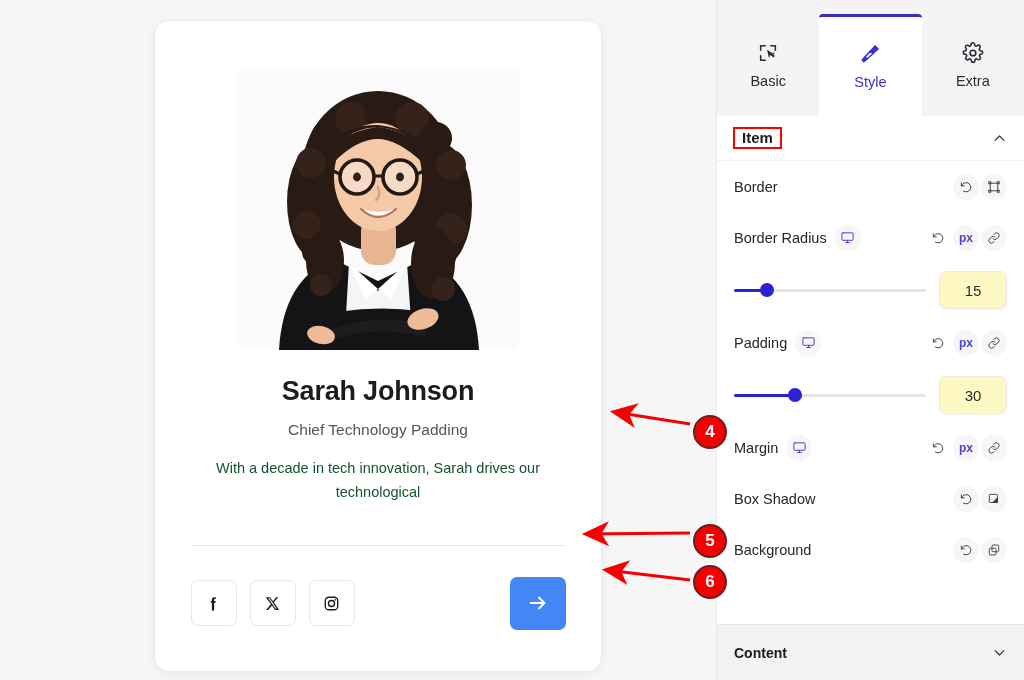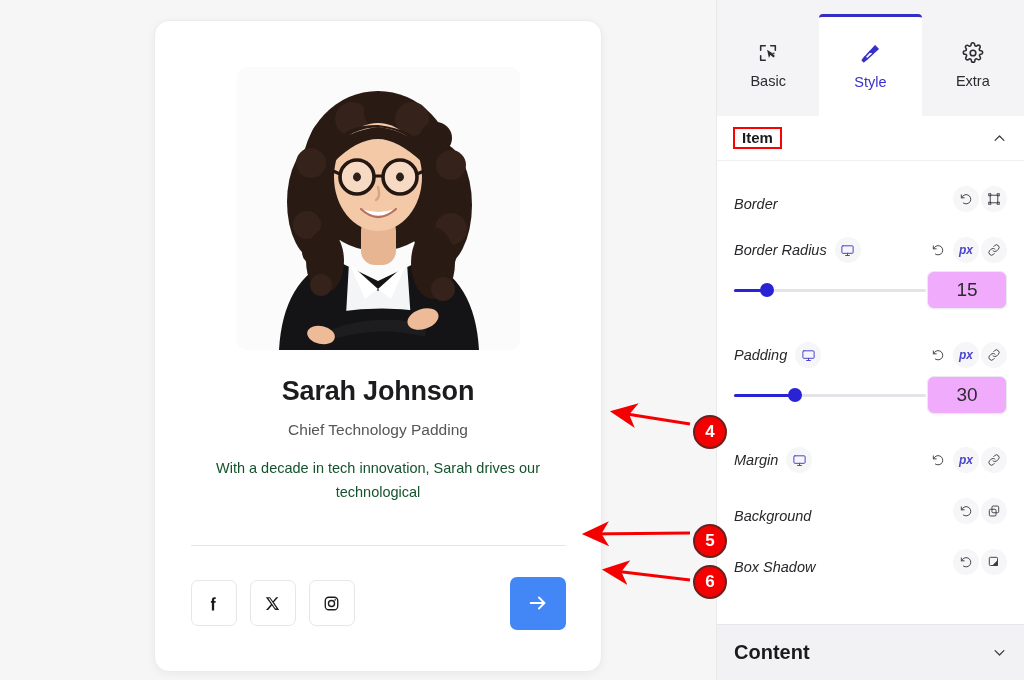--- a/index.html
+++ b/index.html
@@ -136,23 +136,22 @@
     font-size: 15px; font-weight: bold; color: #1b1b1d;
     border: 2px solid #ff0000;
     padding: 0 7px;
     line-height: 1.15;
   }
   .chev { width: 15px; height: 15px; stroke: #3a3a3e; stroke-width: 2; fill: none; cursor: pointer; }
 
   .panel-body { flex: 1; padding: 0 17px; overflow: hidden; }
 
   .ctl-row {
-    display: flex; align-items: flex-end; justify-content: space-between;
+    display: flex; align-items: center; justify-content: space-between;
     height: 51px;
-    font-style: italic;
   }
   .ctl-label-group { display: flex; align-items: center; gap: 8px; }
   .ctl-label { font-size: 14.5px; color: #27272b; }
   .icon-btn {
     width: 26px; height: 26px;
     border-radius: 50%;
     background: #f6f6f8;
     display: flex; align-items: center; justify-content: center;
     cursor: pointer;
   }
@@ -178,38 +177,38 @@
     position: absolute; top: 6px; left: 0;
     height: 3px; background: #2a23d6; border-radius: 2px;
   }
   .slider-thumb {
     position: absolute; top: 0;
     width: 14px; height: 14px;
     background: #2a23d6; border-radius: 50%;
     transform: translateX(-7px);
   }
   .num-box {
-    width: 80px; height: 38px;
+    width: 68px; height: 38px;
     border: 1px solid #eaeaee;
     border-radius: 7px;
-    background: #f0abfc;
+    background: #fef9c3;
     display: flex; align-items: center; justify-content: center;
-    font-size: 19px; color: #2b2b30;
+    font-size: 15px; color: #2b2b30;
     box-shadow: 0 1px 2px rgba(0,0,0,0.03);
     cursor: text;
   }
 
   .panel-foot {
     height: 56px;
     background: #f2f2f4;
     border-top: 1px solid #e6e6ea;
     display: flex; align-items: center; justify-content: space-between;
     padding: 0 17px 0 17px;
   }
-  .panel-foot-title { font-size: 20px; font-weight: bold; color: #1b1b1d; }
+  .panel-foot-title { font-size: 14px; font-weight: bold; color: #1b1b1d; }
 
   
   .annot-layer {
     position: absolute; left: 0; top: 0;
     width: 1024px; height: 680px;
     pointer-events: none;
     z-index: 50;
   }
   .badge {
     position: absolute;
@@ -490,53 +489,53 @@
             <svg viewBox="0 0 24 24" stroke-linecap="round" stroke-linejoin="round">
               <path d="M10 13a4.5 4.5 0 006.8.5l2.6-2.6a4.5 4.5 0 00-6.4-6.4L11.6 6"></path>
               <path d="M14 11a4.5 4.5 0 00-6.8-.5l-2.6 2.6a4.5 4.5 0 006.4 6.4l1.4-1.5"></path>
             </svg>
           </div>
         </div>
       </div>
 
       <div class="ctl-row">
         <div class="ctl-label-group">
+          <span class="ctl-label">Box Shadow</span>
+        </div>
+        <div class="row-actions">
+          <div class="icon-btn">
+            <svg viewBox="0 0 24 24" stroke-linecap="round" stroke-linejoin="round">
+              <path d="M4 5v5h5"></path>
+              <path d="M4.5 10a8 8 0 113 9"></path>
+            </svg>
+          </div>
+          <div class="icon-btn">
+            <svg viewBox="0 0 24 24">
+              <rect x="4" y="4" width="14" height="14" rx="1.6"></rect>
+              <path d="M18 9v9H9" fill="#3c3c42" stroke="#3c3c42"></path>
+            </svg>
+          </div>
+        </div>
+      </div>
+
+      <div class="ctl-row">
+        <div class="ctl-label-group">
           <span class="ctl-label">Background</span>
         </div>
         <div class="row-actions">
           <div class="icon-btn">
             <svg viewBox="0 0 24 24" stroke-linecap="round" stroke-linejoin="round">
               <path d="M4 5v5h5"></path>
               <path d="M4.5 10a8 8 0 113 9"></path>
             </svg>
           </div>
           <div class="icon-btn">
             <svg viewBox="0 0 24 24">
               <rect x="8.5" y="3.5" width="11.5" height="11.5" rx="2"></rect>
               <rect x="4" y="9" width="11.5" height="11.5" rx="2"></rect>
-            </svg>
-          </div>
-        </div>
-      </div>
-
-      <div class="ctl-row">
-        <div class="ctl-label-group">
-          <span class="ctl-label">Box Shadow</span>
-        </div>
-        <div class="row-actions">
-          <div class="icon-btn">
-            <svg viewBox="0 0 24 24" stroke-linecap="round" stroke-linejoin="round">
-              <path d="M4 5v5h5"></path>
-              <path d="M4.5 10a8 8 0 113 9"></path>
-            </svg>
-          </div>
-          <div class="icon-btn">
-            <svg viewBox="0 0 24 24">
-              <rect x="4" y="4" width="14" height="14" rx="1.6"></rect>
-              <path d="M18 9v9H9" fill="#3c3c42" stroke="#3c3c42"></path>
             </svg>
           </div>
         </div>
       </div>
 
     </div>
 
     <div class="panel-foot">
       <div class="panel-foot-title">Content</div>
       <svg class="chev" viewBox="0 0 24 24" stroke-linecap="round" stroke-linejoin="round">

